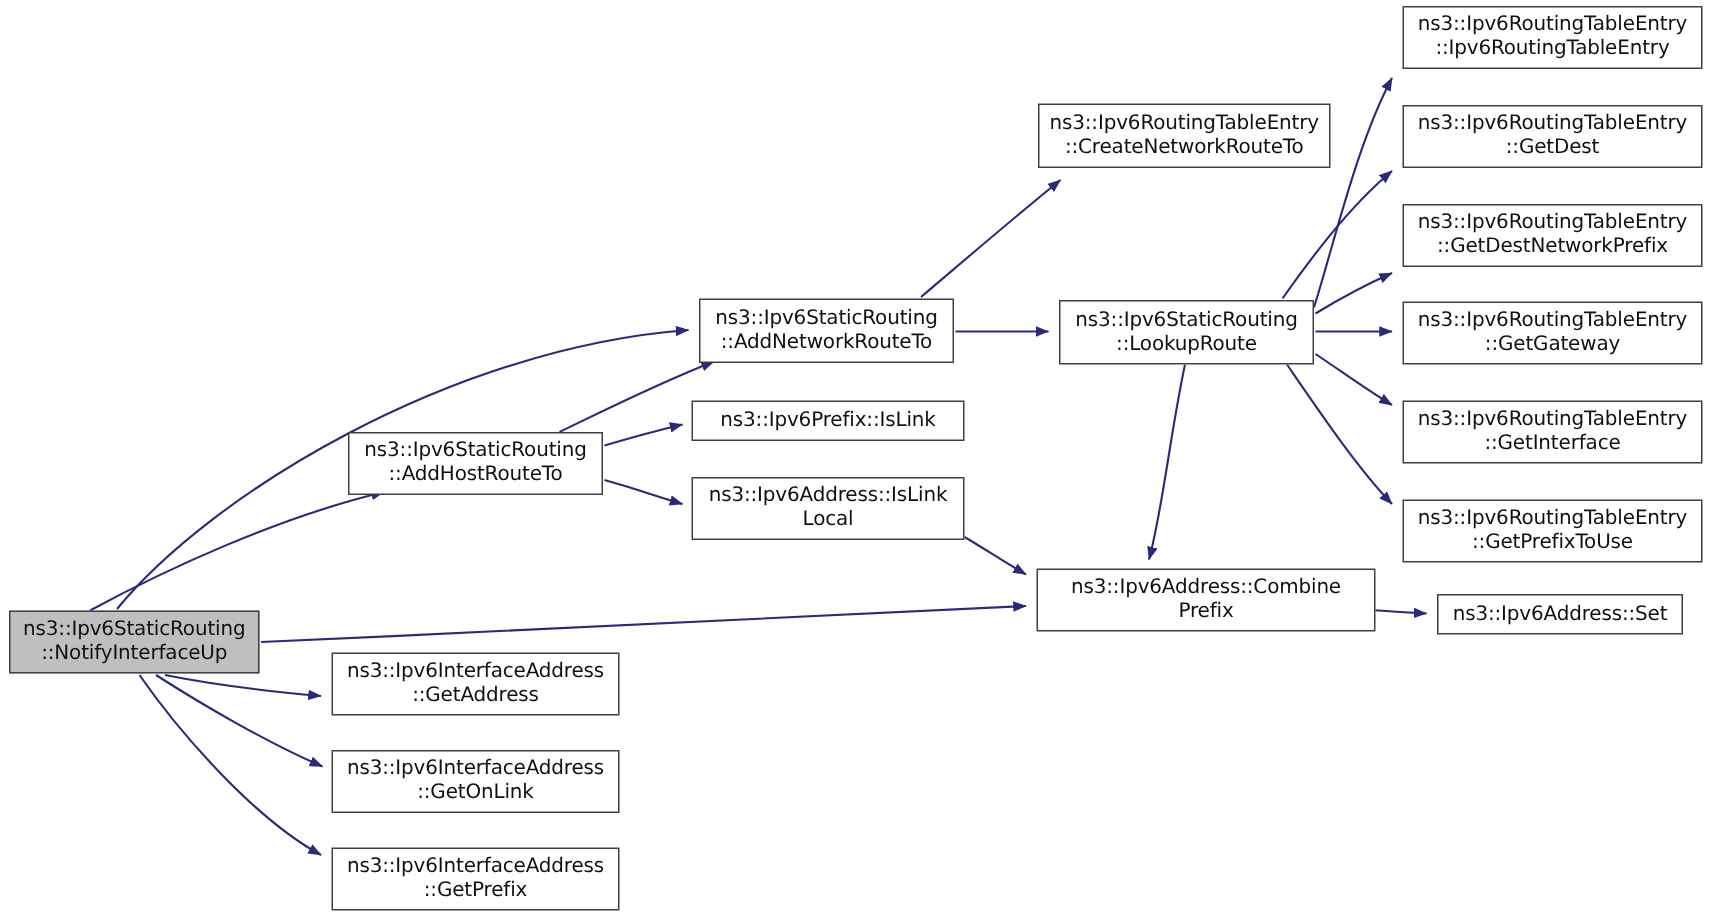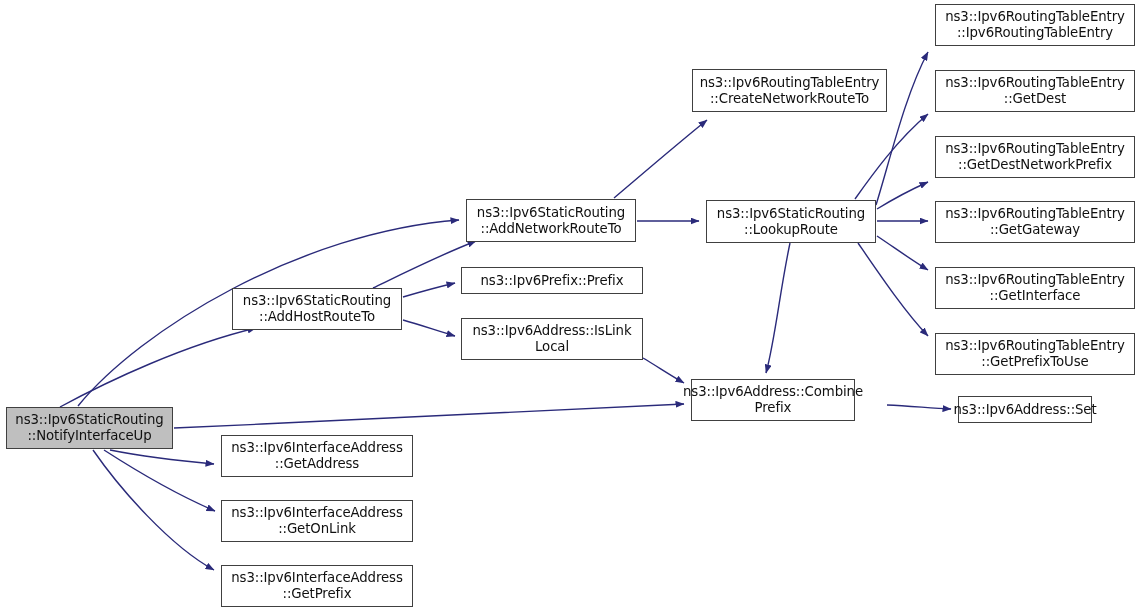--- a/index.html
+++ b/index.html
@@ -71,36 +71,36 @@
       <div class="node" style="left: 232px; top: 288px; width: 170px; height: 42px;">ns3::Ipv6StaticRouting
 ::AddHostRouteTo</div>
       <div class="node" style="left: 221px; top: 435px; width: 192px; height: 42px;">ns3::Ipv6InterfaceAddress
 ::GetAddress</div>
       <div class="node" style="left: 221px; top: 500px; width: 192px; height: 42px;">ns3::Ipv6InterfaceAddress
 ::GetOnLink</div>
       <div class="node" style="left: 221px; top: 565px; width: 192px; height: 42px;">ns3::Ipv6InterfaceAddress
 ::GetPrefix</div>
       <div class="node" style="left: 466px; top: 199px; width: 170px; height: 43px;">ns3::Ipv6StaticRouting
 ::AddNetworkRouteTo</div>
-      <div class="node" style="left: 461px; top: 267px; width: 182px; height: 27px;">ns3::Ipv6Prefix::Prefix</div>
+      <div class="node" style="left: 461px; top: 267px; width: 182px; height: 27px;">ns3::Ipv6Prefix::IsLink</div>
       <div class="node" style="left: 461px; top: 318px; width: 182px; height: 42px; text-align: center;">ns3::Ipv6Address::IsLink
 Local</div>
       <div class="node" style="left: 692px; top: 69px; width: 195px; height: 43px;">ns3::Ipv6RoutingTableEntry
 ::CreateNetworkRouteTo</div>
       <div class="node" style="left: 706px; top: 200px; width: 170px; height: 43px;">ns3::Ipv6StaticRouting
 ::LookupRoute</div>
-      <div class="node" style="left: 691px; top: 379px; width: 164px; height: 42px;">ns3::Ipv6Address::Combine
+      <div class="node" style="left: 691px; top: 379px; width: 226px; height: 42px;">ns3::Ipv6Address::Combine
 Prefix</div>
       <div class="node" style="left: 935px; top: 4px; width: 200px; height: 42px;">ns3::Ipv6RoutingTableEntry
 ::Ipv6RoutingTableEntry</div>
       <div class="node" style="left: 935px; top: 70px; width: 200px; height: 42px;">ns3::Ipv6RoutingTableEntry
 ::GetDest</div>
       <div class="node" style="left: 935px; top: 136px; width: 200px; height: 42px;">ns3::Ipv6RoutingTableEntry
 ::GetDestNetworkPrefix</div>
       <div class="node" style="left: 935px; top: 201px; width: 200px; height: 42px;">ns3::Ipv6RoutingTableEntry
 ::GetGateway</div>
       <div class="node" style="left: 935px; top: 267px; width: 200px; height: 42px;">ns3::Ipv6RoutingTableEntry
 ::GetInterface</div>
       <div class="node" style="left: 935px; top: 333px; width: 200px; height: 42px;">ns3::Ipv6RoutingTableEntry
 ::GetPrefixToUse</div>
-      <div class="node" style="left: 958px; top: 396px; width: 134px; height: 27px;">ns3::Ipv6Address::Set</div>
+      <div class="node" style="left: 958px; top: 396px; width: 164px; height: 27px;">ns3::Ipv6Address::Set</div>
     </div>
 </div>
 
 </body></html>

